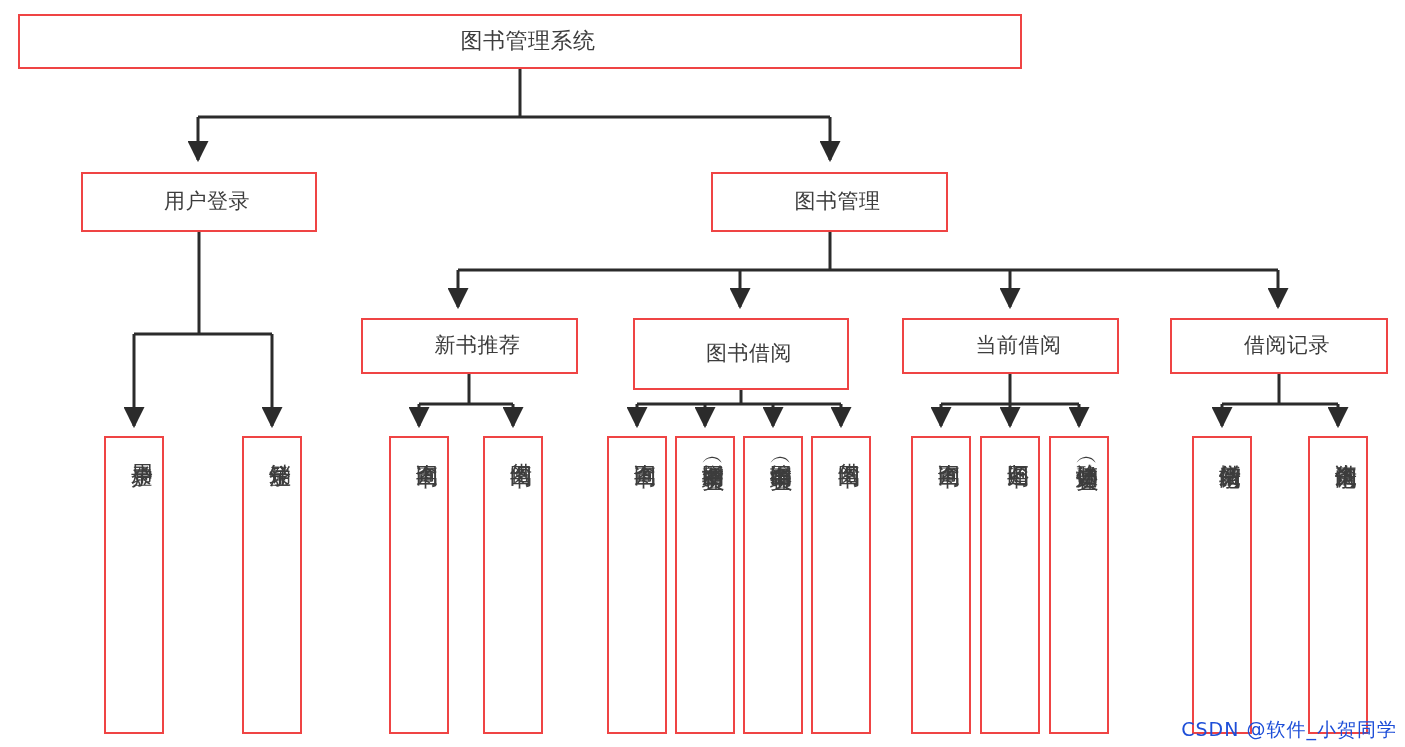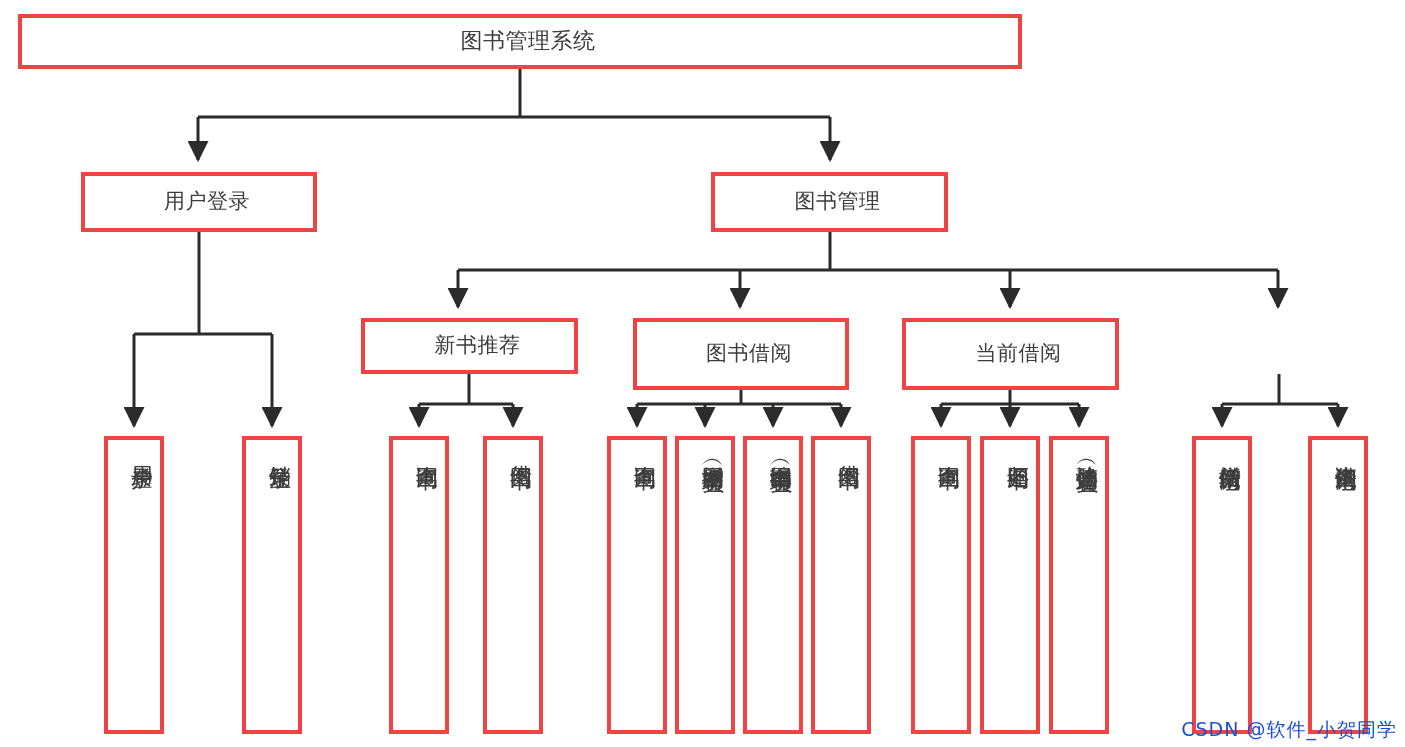--- a/index.html
+++ b/index.html
@@ -21,21 +21,21 @@
     position: absolute;
     left: 0;
     top: 0;
     width: 1405px;
     height: 747px;
     pointer-events: none;
   }
   .node {
     position: absolute;
     box-sizing: border-box;
-    border: 4px solid #ef4444;
+    border: 2px solid #ef4444;
     background: #ffffff;
     display: flex;
     align-items: center;
     justify-content: center;
     color: #3d3d3d;
     padding-left: 16px;
   }
   .node.horiz {
     font-size: 21px;
     letter-spacing: 0.5px;
@@ -133,22 +133,25 @@
   <div class="node horiz" style="left:361px; top:318px; width:217px; height:56px;">
     <span>新书推荐</span>
   </div>
 
   <div class="node horiz" style="left:711px; top:172px; width:237px; height:60px;">
     <span>图书管理</span>
   </div>
   <div class="node horiz" style="left:633px; top:318px; width:216px; height:72px;">
     <span>图书借阅</span>
   </div>
-  <div class="node horiz" style="left:902px; top:318px; width:217px; height:72px;">
+  <div class="node horiz" style="left:902px; top:318px; width:217px; height:56px;">
     <span>当前借阅</span>
+  </div>
+  <div class="node horiz" style="left:1170px; top:318px; width:218px; height:56px;">
+    <span>借阅记录</span>
   </div>
 
   <div class="node leaf" style="left:104px; top:436px; width:60px; height:298px;">
     <span class="vtext">用户登录</span>
   </div>
   <div class="node leaf" style="left:242px; top:436px; width:60px; height:298px;">
     <span class="vtext">注销登录</span>
   </div>
 
   <div class="node leaf" style="left:389px; top:436px; width:60px; height:298px;">

